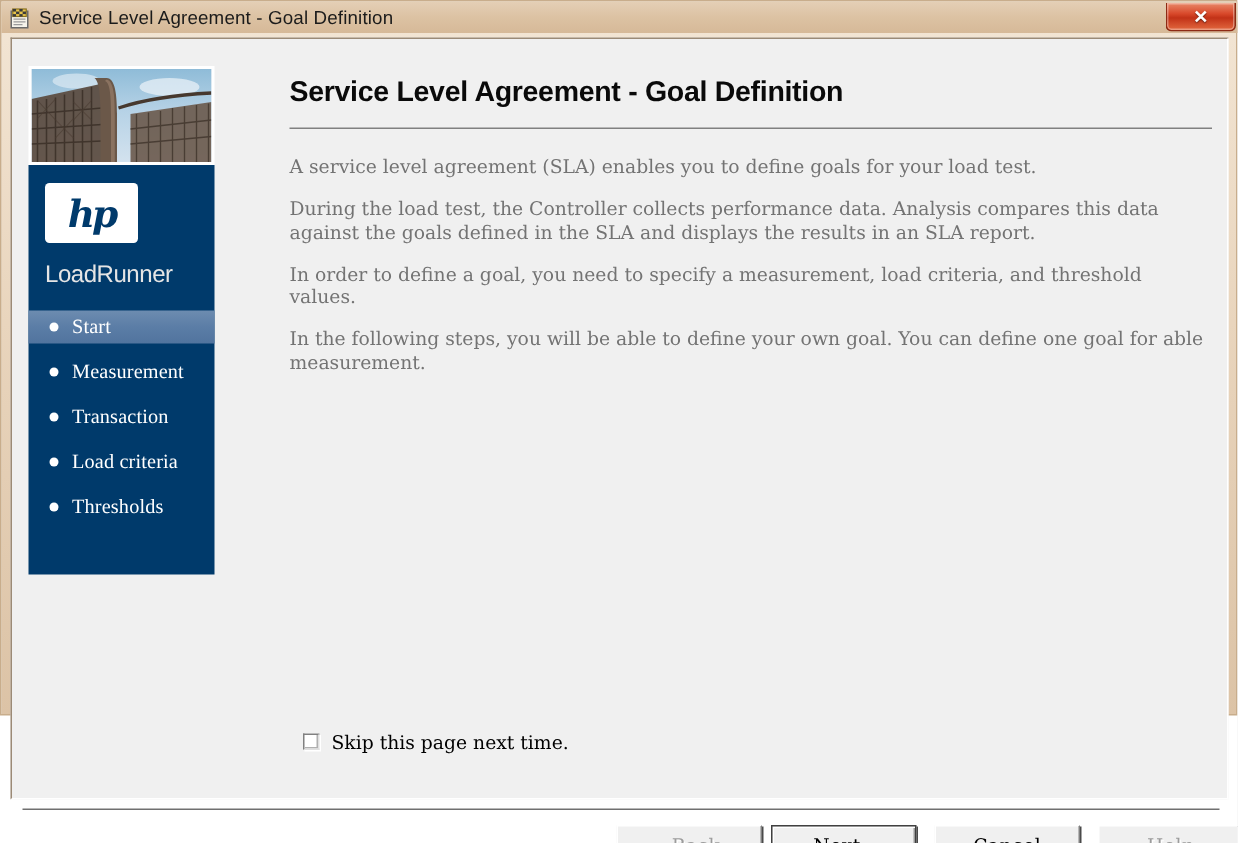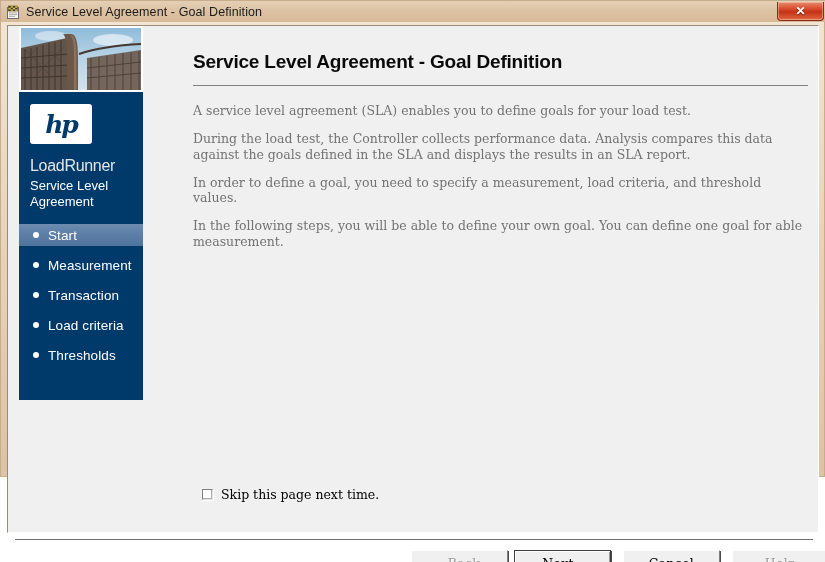--- a/index.html
+++ b/index.html
@@ -82,21 +82,21 @@
     background: #f0f0f0;
     border-top: 1px solid #9b8a76;
     border-left: 1px solid #9b8a76;
     border-right: 1px solid #ffffff;
     border-bottom: 1px solid #ffffff;
   }
 
   
   #branding {
     position: absolute;
-    left: 11px; top: 0;
+    left: 11px; top: 18px;
     width: 128px;
   }
   #coaster-photo {
     width: 124px;
     height: 66px;
     border: 2px solid #ffffff;
     box-sizing: border-box;
     position: relative;
     overflow: hidden;
     background: linear-gradient(to bottom, #9dc4e0 0%, #b9d6ea 35%, #cfe2f0 60%, #c2d4e0 100%);
@@ -136,20 +136,21 @@
     color: #ffffff;
     font-size: 13px;
     margin: 3px 0 0 11px;
     line-height: 1.25;
     width: 105px;
   }
 
   #nav-list {
     margin-top: 14px;
     padding-bottom: 26px;
+    font-family: Liberation Serif, serif;
   }
   .nav-item {
     height: 22px;
     display: flex;
     align-items: center;
     padding-left: 14px;
     color: #ffffff;
     font-size: 13.5px;
     margin-bottom: 8px;
     letter-spacing: 0.1px;
@@ -354,22 +355,20 @@
           </g>
           <path d="M58,26 C76,20 100,17 120,16" stroke="#46382e" stroke-width="2.2" fill="none"></path>
         </svg>
       </div>
 
       <div id="hp-panel">
         <div id="hp-logo">
           <span id="hp-logo-text">hp</span>
         </div>
         <div id="hp-product">LoadRunner</div>
-        <div id="hp-subtitle" style="white-space: pre-line;">Service Level
-Agreement</div>
 
         <div id="nav-list">
           <div class="nav-item active">
             <span class="nav-bullet"></span>
             <span>Start</span>
           </div>
           <div class="nav-item">
             <span class="nav-bullet"></span>
             <span>Measurement</span>
           </div>

